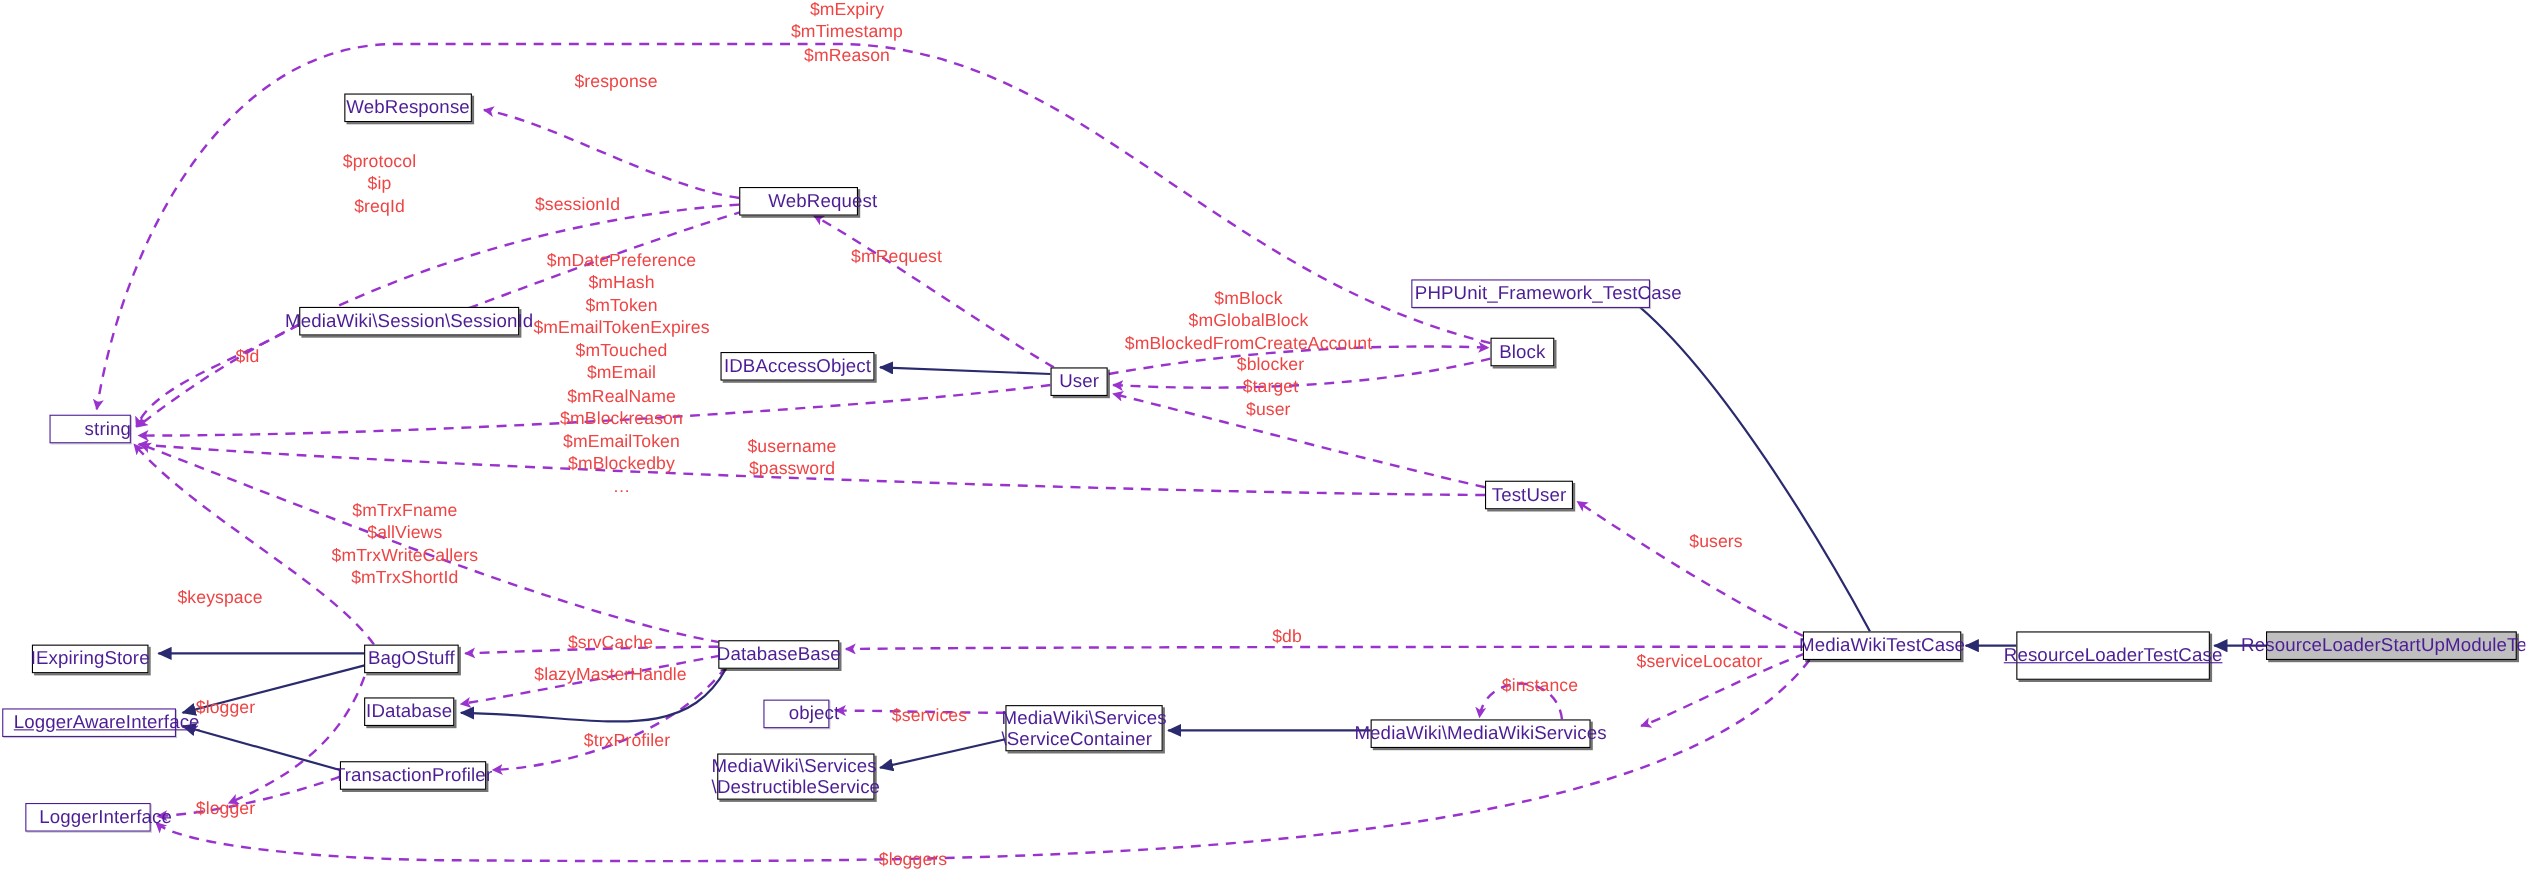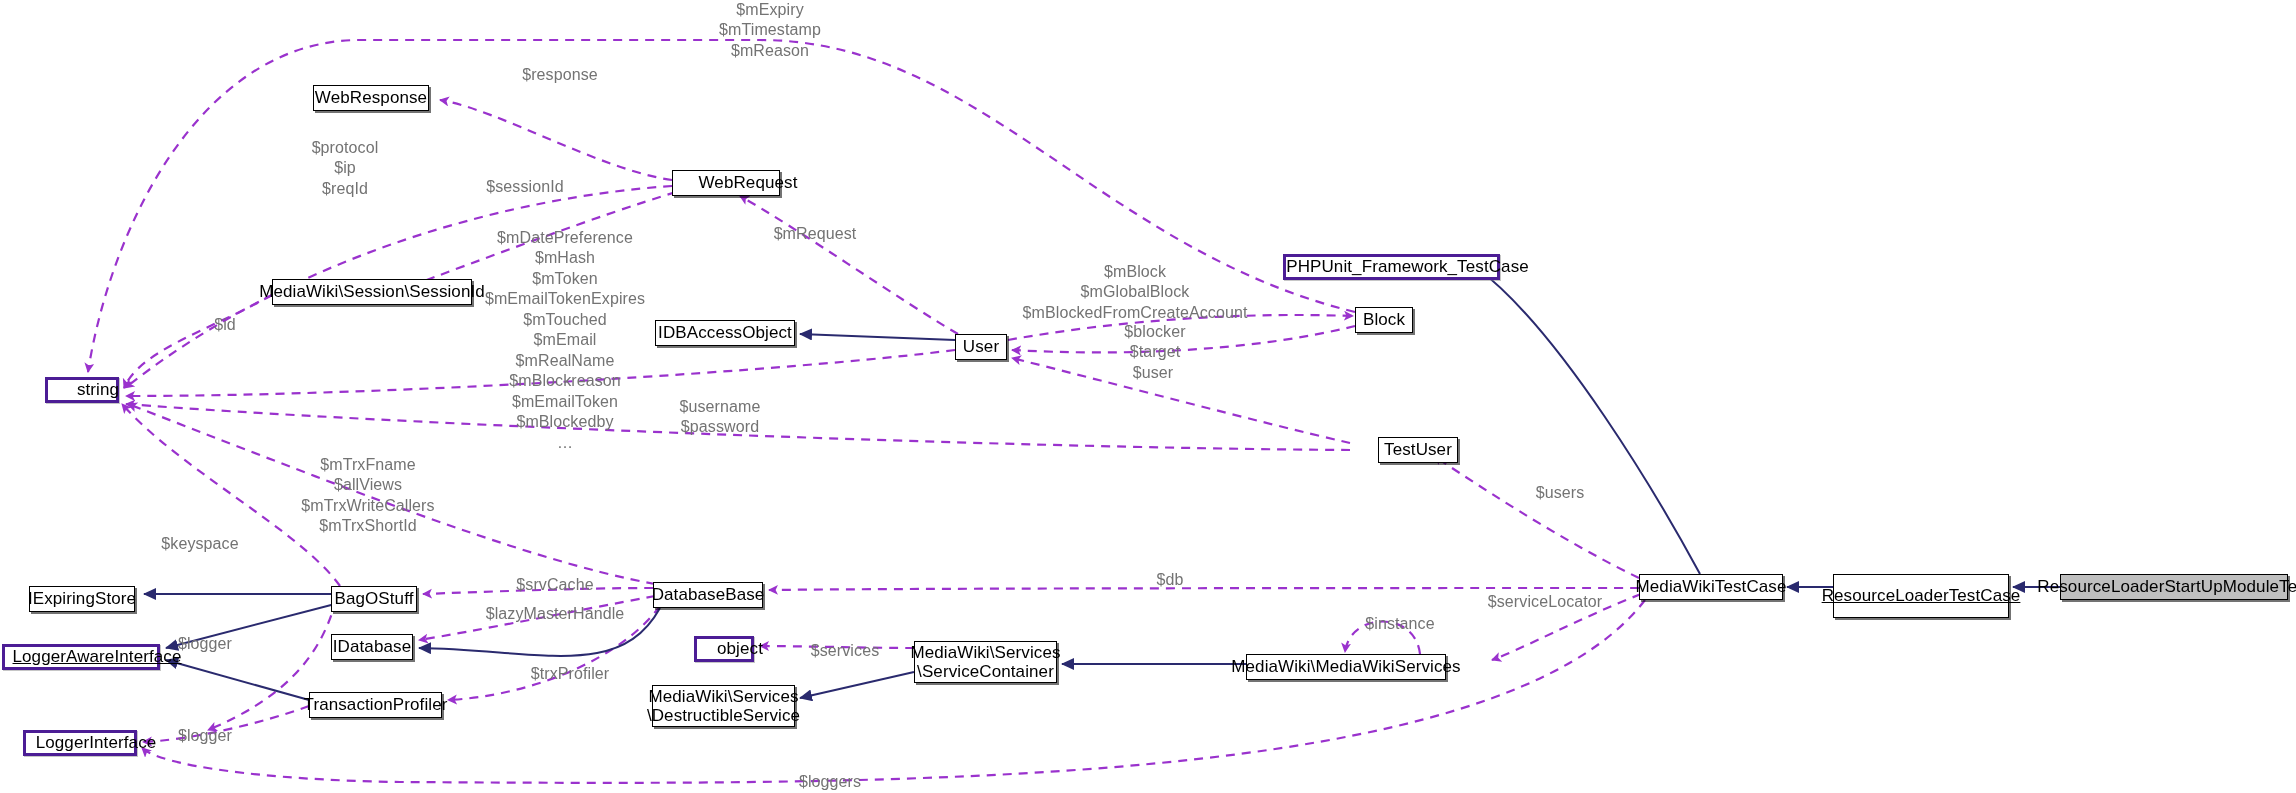--- a/index.html
+++ b/index.html
@@ -14,40 +14,39 @@
   svg#edges{position:absolute;left:0;top:0;width:2296px;height:793px;}
   .node{
     position:absolute;
     box-sizing:border-box;
     background:#ffffff;
     border:1px solid #000000;
     box-shadow:2px 2px 0 rgba(0,0,0,0.55);
     display:flex;
     align-items:center;
     justify-content:center;
-    text-align:center;
     font-size:17px;
-    color:#000000;
+    color:#4c1d95;
     line-height:1.12;
     white-space:pre;
     letter-spacing:0.1px;
   }
   .node.gray-border{
-    border:3px solid #4c1d95;
+    border:1px solid #4c1d95;
     box-shadow:1px 1px 0 rgba(128,128,128,0.45);
     padding-left:32px;
   }
   .node.filled{
     background:#bfbfbf;
     border:1px solid #000000;
   }
   .edge-label{
     position:absolute;
     font-size:16px;
-    color:#737373;
+    color:#ef4444;
     text-align:center;
     white-space:pre;
     line-height:1.28;
     letter-spacing:0.1px;
   }
 </style>
 </head>
 <body>
 
 <div id="canvas">
@@ -139,21 +138,21 @@
 
   <div id="nodes-layer">
       <div class="node" style="left: 313px; top: 85px; width: 116px; height: 26px;">WebResponse</div>
       <div class="node" style="left: 672px; top: 170px; width: 108px; height: 26px; padding-left: 44px;">WebRequest</div>
       <div class="node" style="left: 272px; top: 279px; width: 200px; height: 26px;">MediaWiki\Session\SessionId</div>
       <div class="node gray-border" style="left: 45px; top: 377px; width: 74px; height: 26px;">string</div>
       <div class="node" style="left: 655px; top: 320px; width: 140px; height: 26px;">IDBAccessObject</div>
       <div class="node" style="left: 955px; top: 334px; width: 52px; height: 26px;">User</div>
       <div class="node gray-border" style="left: 1283px; top: 254px; width: 217px; height: 26px;">PHPUnit_Framework_TestCase</div>
       <div class="node" style="left: 1355px; top: 307px; width: 58px; height: 26px;">Block</div>
-      <div class="node" style="left: 1350px; top: 437px; width: 80px; height: 26px; margin-left: 28px;">TestUser</div>
+      <div class="node" style="left: 1350px; top: 437px; width: 80px; height: 26px;">TestUser</div>
       <div class="node" style="left: 29px; top: 586px; width: 106px; height: 26px;">IExpiringStore</div>
       <div class="node" style="left: 331px; top: 586px; width: 86px; height: 26px;">BagOStuff</div>
       <div class="node gray-border" style="left: 2px; top: 644px; width: 158px; height: 26px; text-decoration: underline;">LoggerAwareInterface</div>
       <div class="node" style="left: 331px; top: 634px; width: 82px; height: 26px;">IDatabase</div>
       <div class="node" style="left: 309px; top: 692px; width: 133px; height: 26px;">TransactionProfiler</div>
       <div class="node gray-border" style="left: 23px; top: 730px; width: 114px; height: 26px;">LoggerInterface</div>
       <div class="node" style="left: 653px; top: 582px; width: 110px; height: 26px;">DatabaseBase</div>
       <div class="node gray-border" style="left: 694px; top: 636px; width: 60px; height: 26px;">object</div>
       <div class="node" style="left: 914px; top: 641px; width: 143px; height: 42px;">MediaWiki\Services
 \ServiceContainer</div>

